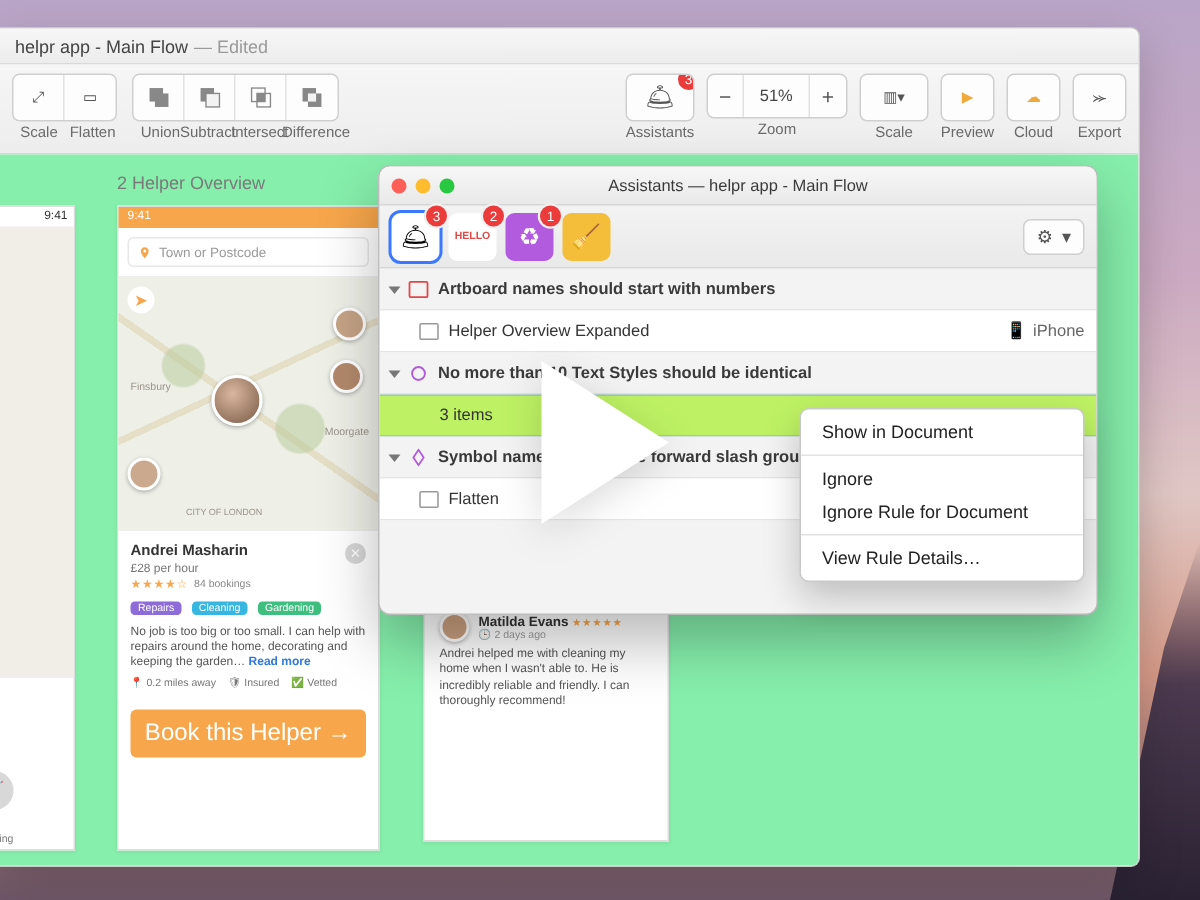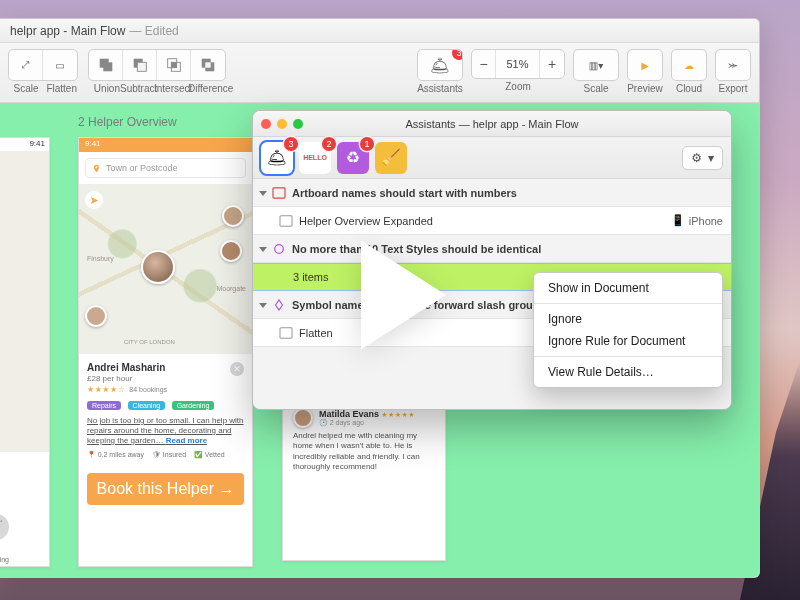--- a/index.html
+++ b/index.html
@@ -56,21 +56,21 @@
   .ab2 .map-label{position:absolute;font-size:7px;color:#9a948a;}
   .avatar{width:34px;height:34px;border-radius:50%;background:#ccc;border:2px solid #fff;box-shadow:0 1px 3px rgba(0,0,0,.3);position:absolute;background-size:cover;}
   .avatar.sm{width:22px;height:22px;}
   .ab2 .panel{background:#fff;padding:8px;position:relative;}
   .ab2 .name{font-size:10px;font-weight:600;color:#333;}
   .ab2 .price{font-size:8px;color:#777;margin-top:1px;}
   .ab2 .close-x{position:absolute;right:8px;top:8px;width:14px;height:14px;border-radius:50%;background:#d6d6d6;color:#fff;font-size:9px;line-height:14px;text-align:center;}
   .stars{color:#f7a64b;font-size:8px;letter-spacing:0.5px;}
   .pill{display:inline-block;font-size:7px;padding:1px 5px;border-radius:3px;color:#fff;margin-right:2px;margin-top:3px;}
   .pill.rep{background:#8d6bd9;} .pill.cln{background:#36b6e0;} .pill.grd{background:#3fbf7f;}
-  .ab2 .desc{font-size:8px;color:#555;margin-top:4px;line-height:1.25;text-decoration:underline;}
+  .ab2 .desc{font-size:8px;color:#555;margin-top:4px;line-height:1.25;}
   .ab2 .desc .more{color:#2f7bd9;font-weight:600;}
   .ab2 .meta{font-size:7px;color:#777;margin-top:5px;display:flex;gap:8px;}
   .ab2 .cta{margin:6px 8px 8px;background:#f7a64b;color:#fff;border-radius:4px;text-align:center;font-size:16px;padding:7px 0;}
 
   
   .ab3 { left:282px; top:248px; width:164px; height:210px; background:#fff;}
   .ab3 .line{display:flex;align-items:center;gap:6px;font-size:9px;color:#555;padding:4px 10px;}
   .ab3 .line::before{content:"✓"; color:#f7a64b; font-size:9px;}
   .ab3 .rev-h{display:flex;justify-content:space-between;font-size:9px;color:#444;padding:6px 10px 2px;}
   .ab3 .rev-h .all{color:#8a8a8a;font-family:Liberation Serif, serif;}

